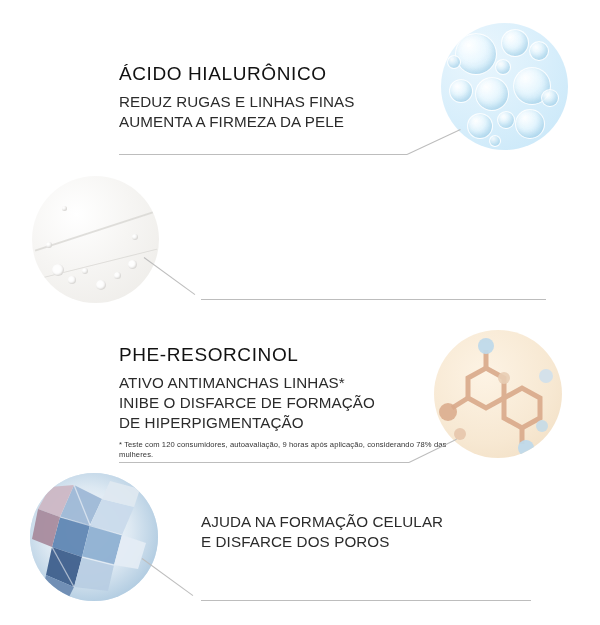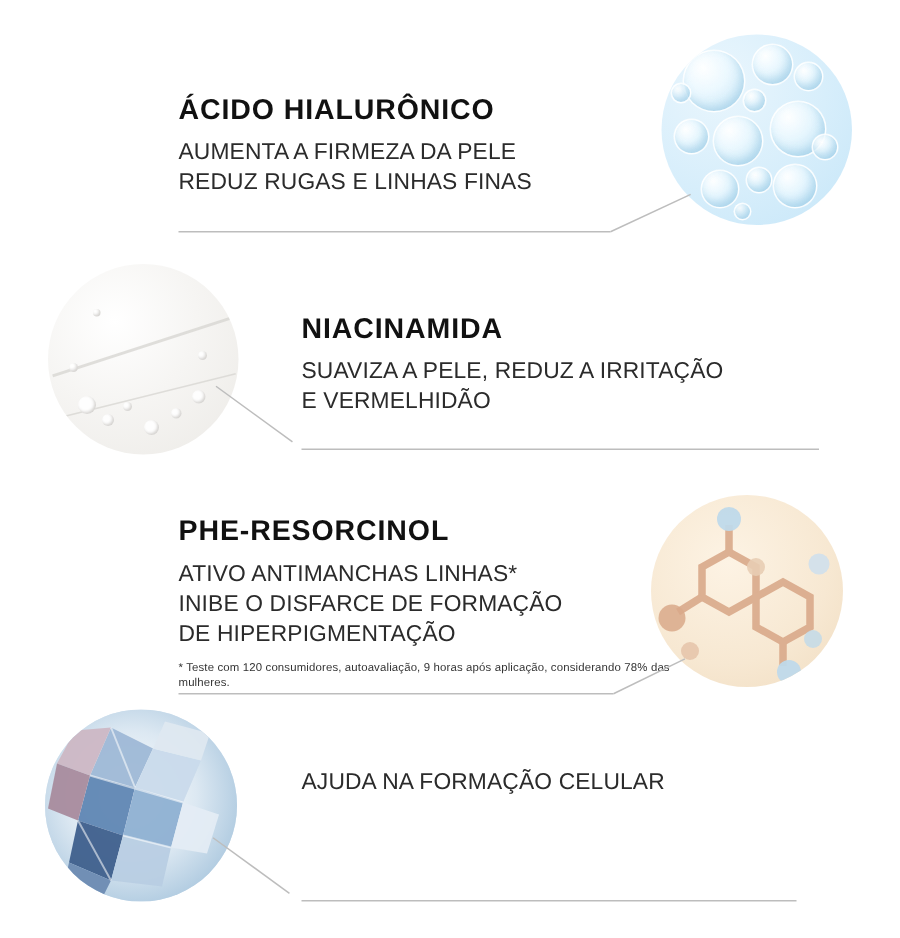--- a/index.html
+++ b/index.html
@@ -21,21 +21,21 @@
     width: 600px;
     height: 625px;
   }
 
   .text-col {
     position: absolute;
     box-sizing: border-box;
   }
 
   .title {
-    font-weight: bold;
+    font-weight: normal;
     letter-spacing: 0.6px;
     font-size: 19px;
     line-height: 22px;
     margin: 0 0 7px 0;
     color: #111111;
     white-space: nowrap;
   }
 
   .desc {
     font-size: 15.2px;
@@ -134,22 +134,22 @@
     <div class="b" style="left:56px; top:88px; width:16px; height:16px;"></div>
     <div class="b" style="left:74px; top:86px; width:28px; height:28px;"></div>
     <div class="b" style="left:100px; top:66px; width:16px; height:16px;"></div>
     <div class="b" style="left:6px; top:32px; width:12px; height:12px;"></div>
     <div class="b" style="left:48px; top:112px; width:10px; height:10px;"></div>
   </div>
 
   <div class="text-col" style="left:119px; top:63px; width:300px;">
     <div class="title">ÁCIDO HIALURÔNICO</div>
     <div class="desc">
+      <span class="line">REDUZ RUGAS E LINHAS FINAS</span>
       <span class="line">AUMENTA A FIRMEZA DA PELE</span>
-      <span class="line">REDUZ RUGAS E LINHAS FINAS</span>
     </div>
   </div>
 
   <div class="rule" style="left:119px; top:154px; width:288px;"></div>
 
   <div class="rule-diag" style="left:407px; top:154px; width:59px; transform:rotate(-25deg);"></div>
 
   <div class="circle cream" style="left:32px; top:176px; width:127px; height:127px;">
     <div class="streak" style="left:0px; top:54px; width:127px; height:2px; transform:rotate(-18deg);"></div>
     <div class="streak" style="left:0px; top:88px; width:127px; height:1px; transform:rotate(-14deg);"></div>
@@ -157,27 +157,20 @@
     <div class="dot" style="left:36px; top:100px; width:8px; height:8px;"></div>
     <div class="dot" style="left:50px; top:92px; width:6px; height:6px;"></div>
     <div class="dot" style="left:64px; top:104px; width:10px; height:10px;"></div>
     <div class="dot" style="left:82px; top:96px; width:7px; height:7px;"></div>
     <div class="dot" style="left:96px; top:84px; width:9px; height:9px;"></div>
     <div class="dot" style="left:14px; top:66px; width:6px; height:6px;"></div>
     <div class="dot" style="left:100px; top:58px; width:6px; height:6px;"></div>
     <div class="dot" style="left:30px; top:30px; width:5px; height:5px;"></div>
   </div>
 
-  <div class="text-col" style="left:201px; top:209px; width:330px;">
-    <div class="title">NIACINAMIDA</div>
-    <div class="desc">
-      <span class="line">SUAVIZA A PELE, REDUZ A IRRITAÇÃO</span>
-      <span class="line">E VERMELHIDÃO</span>
-    </div>
-  </div>
 
   <div class="rule" style="left:201px; top:299px; width:345px;"></div>
 
   <div class="rule-diag" style="left:144px; top:257px; width:63px; transform:rotate(36deg);"></div>
 
   <div class="circle molecule" style="left:434px; top:330px; width:128px; height:128px;">
     <svg class="mol-svg" width="128" height="128" viewBox="0 0 128 128">
       <g stroke="#d9a98a" stroke-width="5" fill="none" opacity="0.9">
         <polygon points="34,48 52,38 70,48 70,68 52,78 34,68"></polygon>
         <polygon points="70,68 88,58 106,68 106,88 88,98 70,88"></polygon>
@@ -239,20 +232,21 @@
         <line x1="30" y1="44" x2="92" y2="62"></line>
         <line x1="52" y1="84" x2="84" y2="92"></line>
         <line x1="22" y1="74" x2="44" y2="114"></line>
       </g>
     </svg>
   </div>
 
   <div class="text-col" style="left:201px; top:512px; width:330px;">
     <div class="desc">
       <span class="line">AJUDA NA FORMAÇÃO CELULAR</span>
+      <span class="line">E DISFARCE DOS POROS</span>
     </div>
   </div>
 
   <div class="rule" style="left:201px; top:600px; width:330px;"></div>
 
   <div class="rule-diag" style="left:142px; top:558px; width:63px; transform:rotate(36deg);"></div>
 
 </div>
 
 </body></html>

